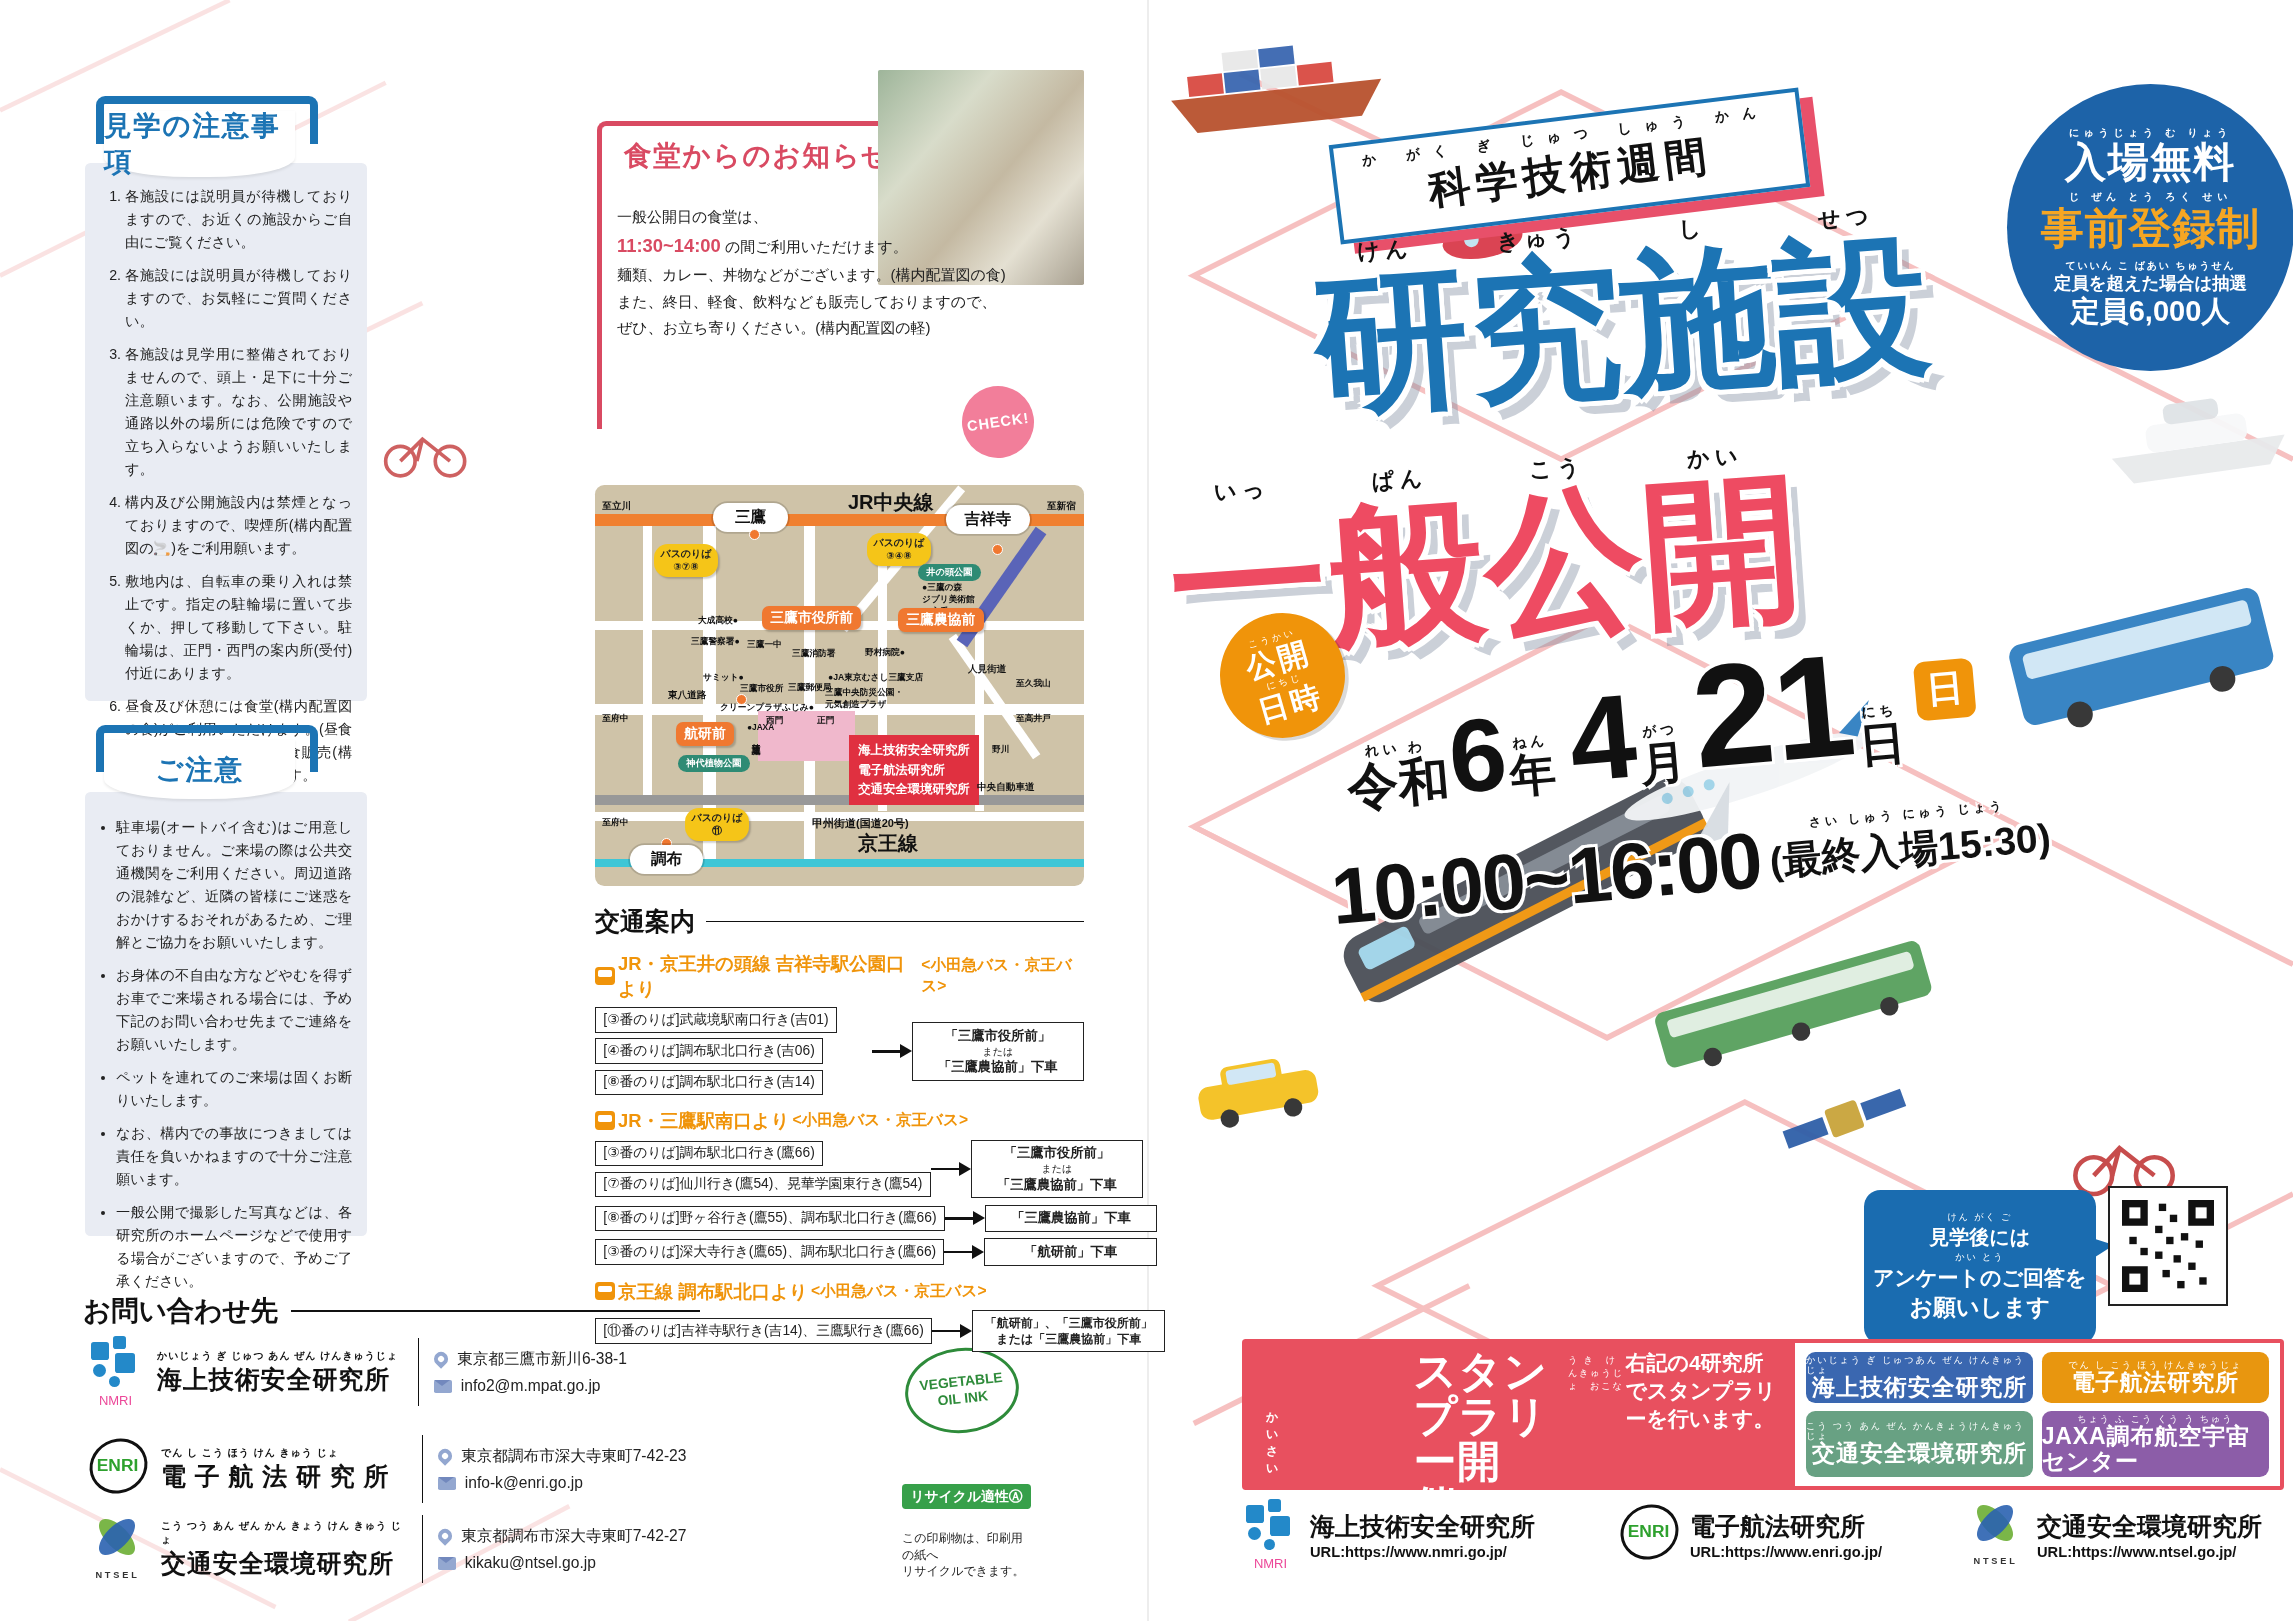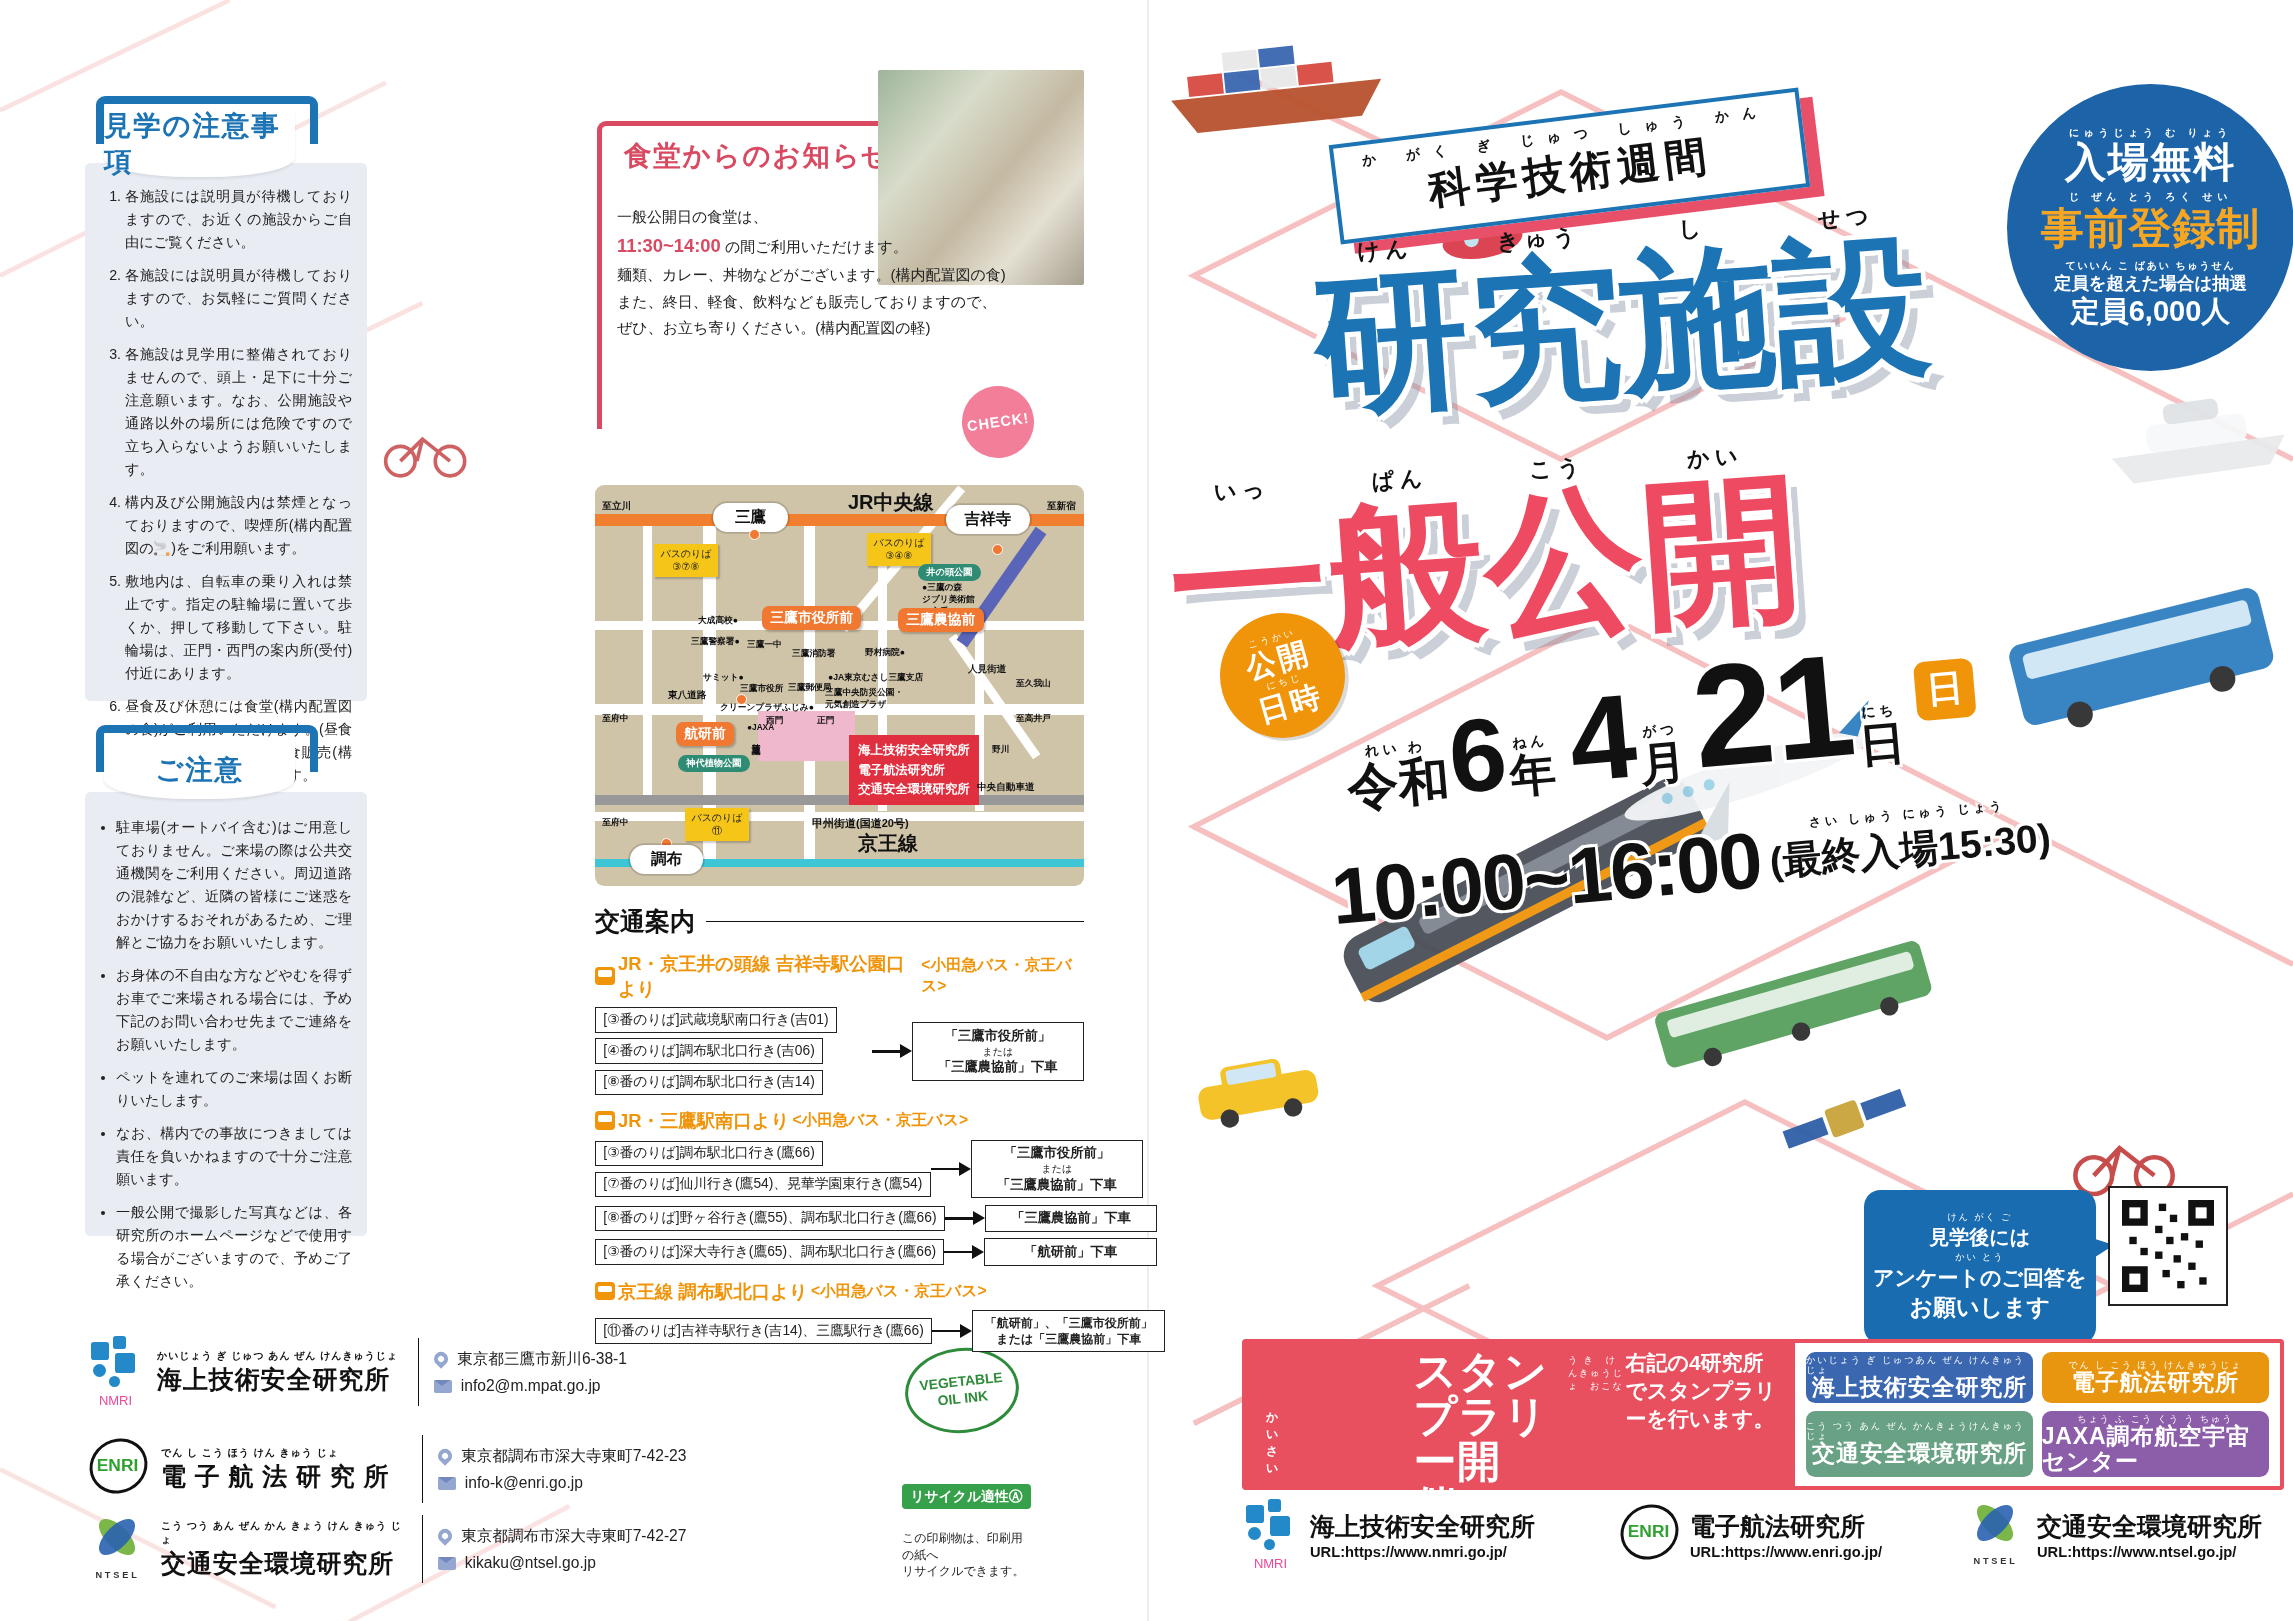--- a/index.html
+++ b/index.html
@@ -56,21 +56,21 @@
   .cafe-time{color:#d94a62;font-weight:bold;font-size:18.4px;}
   .cafe-photo{position:absolute;background:linear-gradient(130deg,#9eb59a 0%,#d8dcca 30%,#c4b9a2 55%,#e4e0d2 75%,#a8a090 100%);border-radius:1.8px;}
   .check{position:absolute;background:#f27e9a;color:#fff;font-weight:bold;font-size:14.7px;border-radius:50%;display:flex;align-items:center;justify-content:center;transform:rotate(-8deg);letter-spacing:0.9px;}
   
   .map{position:absolute;background:#cfc3a8;border-radius:9.2px;overflow:hidden;}
   .mroad{position:absolute;background:#fff;}
   .mband{position:absolute;}
   .mlabel{position:absolute;font-size:9.6px;color:#111;font-weight:bold;white-space:nowrap;}
   .mbig{font-size:20px;}
   .mpill{position:absolute;background:#fff;border-radius:14.7px;display:flex;align-items:center;justify-content:center;font-weight:bold;font-size:15.6px;color:#111;box-shadow:0 0 0 1.8px rgba(0,0,0,.15);}
-  .mbus{position:absolute;background:#f5c518;border-radius:1px;text-align:center;font-weight:normal;font-size:10px;line-height:1.35;padding:2.8px 6.4px;box-shadow:1.8px 1.8px 1.8px rgba(0,0,0,.2);}
+  .mbus{position:absolute;background:#f5c518;border-radius:14px;text-align:center;font-weight:bold;font-size:10px;line-height:1.35;padding:2.8px 6.4px;box-shadow:1.8px 1.8px 1.8px rgba(0,0,0,.2);}
   .morange{position:absolute;background:#f07830;color:#fff;font-weight:bold;font-size:13.8px;padding:2.8px 8.3px;border-radius:7px;white-space:nowrap;box-shadow:1.8px 1.8px 1.8px rgba(0,0,0,.2);}
   .mgreen{position:absolute;background:#2e8b74;color:#fff;font-size:9.2px;font-weight:bold;padding:1.8px 8.3px;border-radius:9.2px;white-space:nowrap;}
   .mred{position:absolute;background:#e03040;color:#fff;font-weight:bold;font-size:12.4px;line-height:1.55;padding:6.4px 9.2px;white-space:nowrap;}
   .mpink{position:absolute;background:#f0b8cc;}
   .mdot{position:absolute;width:9.2px;height:9.2px;border-radius:50%;background:#f07830;border:1.8px solid #fff;}
   .mvert{position:absolute;writing-mode:vertical-rl;font-size:9.2px;font-weight:bold;color:#111;}
   
   .acc{position:absolute;}
   .acc-head{display:flex;align-items:center;gap:11px;font-weight:bold;font-size:25px;color:#111;}
   .acc-head .rule{flex:1;height:1.8px;background:#111;}
@@ -278,20 +278,24 @@
       <li>ペットを連れてのご来場は固くお断りいたします。</li>
       <li>なお、構内での事故につきましては責任を負いかねますので十分ご注意願います。</li>
       <li>一般公開で撮影した写真などは、各研究所のホームページなどで使用する場合がございますので、予めご了承ください。</li>
     </ul>
   </div>
   <div class="bracket" style="left:96px;top:725px;width:206px;height:39px;"></div>
   <div class="tab" style="left:104px;top:740px;width:191px;height:59px;">
     <span>ご注意</span>
   </div>
 
+  <div class="contact-h" style="left:83px;top:1293px;width:617px;">
+    <span>お問い合わせ先</span>
+    <span class="rule"></span>
+  </div>
 
   <div class="c-row" style="left:87px;top:1336px;">
     <span class="logo-nmri">
       <i style="left:3.7px;top:5.5px;width:18.4px;height:18.4px;"></i>
         <i style="left:26px;top:0;width:13px;height:13px;"></i>
       <i style="left:27.5px;top:16.5px;width:20px;height:20px;"></i>
         <i style="left:5.5px;top:27.5px;width:13px;height:13px;border-radius:50%;"></i>
       <i style="left:22px;top:40px;width:11px;height:11px;border-radius:50%;"></i>
       <b>NMRI</b>
     </span>

